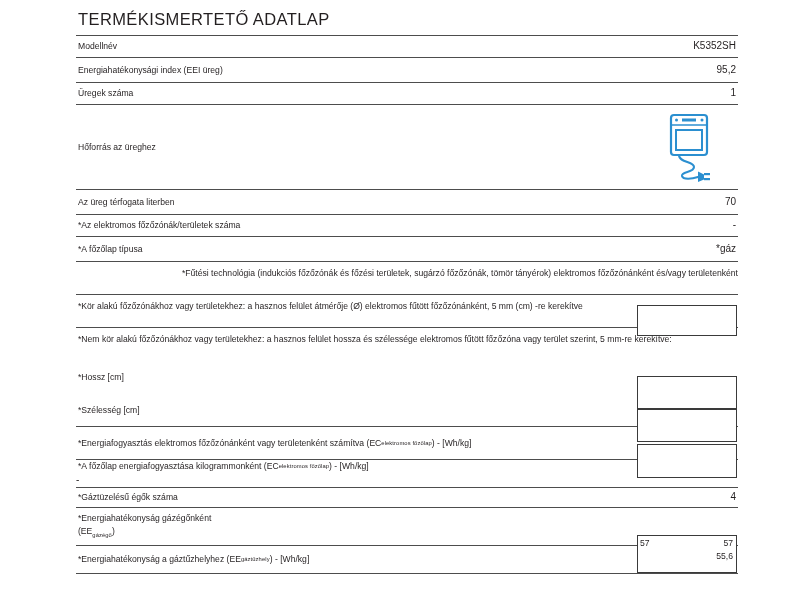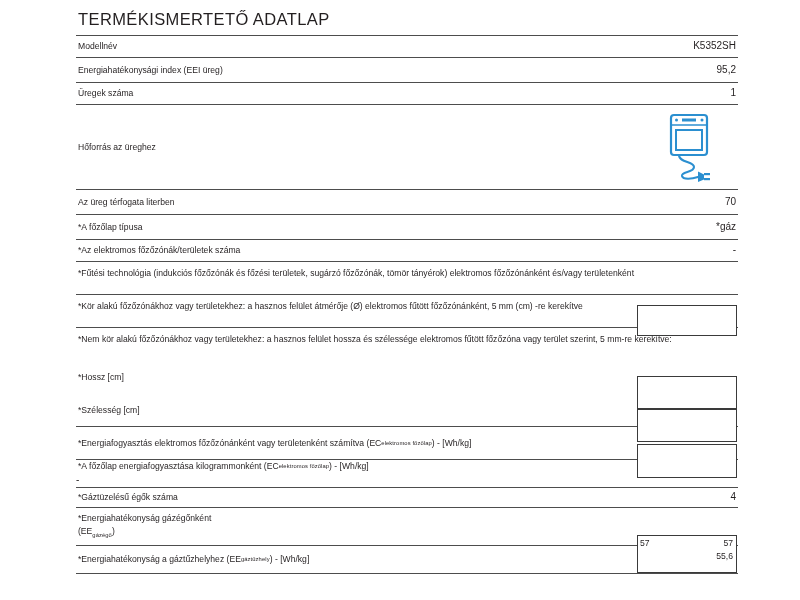--- a/index.html
+++ b/index.html
@@ -60,21 +60,21 @@
     color: #231f20;
   }
   
   .r-model   { height: 22px; gap: 16px; }
   .r-eei     { height: 25px; }
   .r-cav     { height: 22px; }
   .r-heat    { height: 85px; }
   .r-vol     { height: 25px; }
   .r-hobtype { height: 25px; }
   .r-ezones  { height: 22px; }
-  .r-tech    { height: 33px; }
+  .r-tech    { height: 33px; text-align: right; }
   .r-circ    { height: 33px; }
   .r-noncirc { height: 33px; }
   .r-len     { height: 33px; }
   .r-wid     { height: 33px; }
   .r-ecz     { height: 33px; }
   .r-eckg    { height: 28px; flex-direction: column; }
   .r-burn    { height: 20px; }
   .r-eegas   { height: 38px; }
   .r-eehob   { height: 28px; }
   .label.mid { display: flex; align-items: center; height: 100%; box-sizing: border-box; padding-top:0; padding-bottom:0; }
@@ -166,28 +166,28 @@
           <rect x="44" y="65" width="6" height="2.2" fill="#2b8fd0"></rect>
         </svg>
       </div>
     </div>
 
     <div class="row r-vol">
       <div class="label mid">Az üreg térfogata literben</div>
       <div class="value mid">70</div>
     </div>
 
+    <div class="row r-ezones">
+      <div class="label mid">*Az elektromos főzőzónák/területek száma</div>
+      <div class="value mid">-</div>
+    </div>
+
     <div class="row r-hobtype">
       <div class="label mid">*A főzőlap típusa</div>
       <div class="value mid">*gáz</div>
-    </div>
-
-    <div class="row r-ezones">
-      <div class="label mid">*Az elektromos főzőzónák/területek száma</div>
-      <div class="value mid">-</div>
     </div>
 
     <div class="row r-tech">
       <div class="label">*Fűtési technológia (indukciós főzőzónák és főzési területek, sugárzó főzőzónák, tömör tányérok) elektromos főzőzónánként és/vagy területenként</div>
     </div>
 
     <div class="row r-circ">
       <div class="label" style="padding-right:108px;">*Kör alakú főzőzónákhoz vagy területekhez: a hasznos felület átmérője (Ø) elektromos fűtött főzőzónánként, 5 mm (cm) -re kerekítve</div>
     </div>
 

